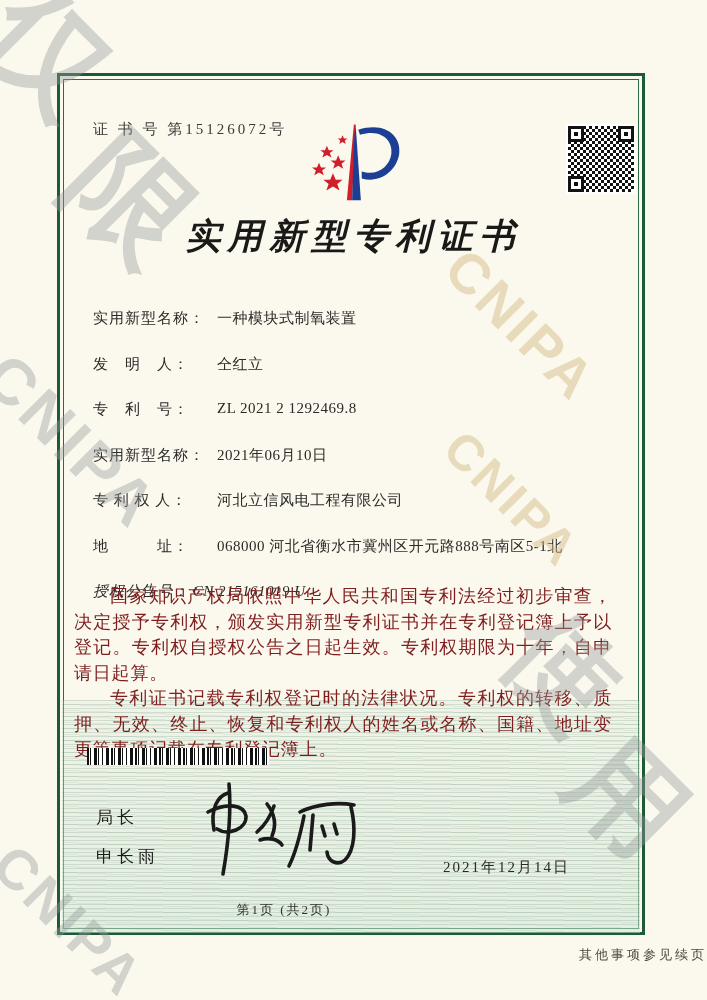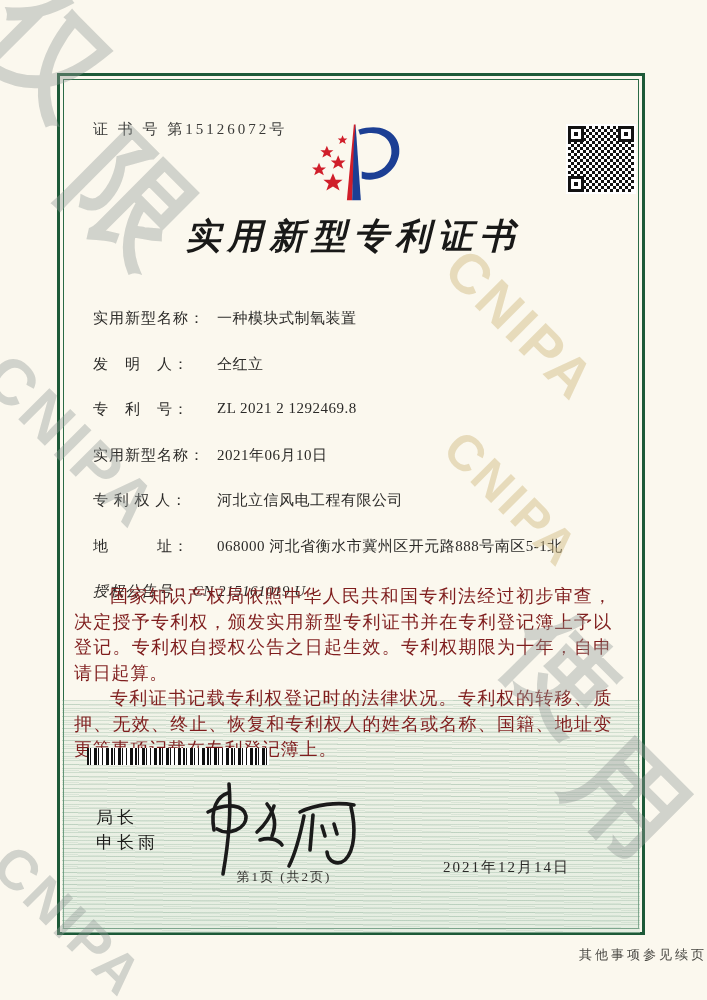--- a/index.html
+++ b/index.html
@@ -42,24 +42,24 @@
   .grant-row .pair2{font-style:italic;}
   .paragraphs{position:absolute; left:74px; top:584px; width:538px;
     font-size:18px; line-height:25.5px; letter-spacing:0.8px; color:#7f1d1d; text-align:justify;}
   .paragraphs p{margin:0; text-indent:2em;}
   .barcode{position:absolute; left:87px; top:748px; width:182px; height:17px;
     background:repeating-linear-gradient(90deg,
       #111 0 2px, #fff 2px 3px, #111 3px 4px, #fff 4px 7px,
       #111 7px 10px, #fff 10px 11px, #111 11px 12px, #fff 12px 15px,
       #111 15px 16px, #fff 16px 19px, #111 19px 22px, #fff 22px 24px);}
   .signer{position:absolute; left:96px; top:806px; font-size:17px; letter-spacing:4px; color:#1d1d1b;}
-  .signer div{margin-bottom:2px;}
+  .signer div{margin-bottom:16px;}
   .signature{position:absolute; left:198px; top:778px; width:180px; height:104px;}
   .issue-date{position:absolute; left:443px; top:858px; font-size:15px; letter-spacing:2px; color:#2b2a28;}
-  .page-info{position:absolute; left:0; top:868px; width:568px; text-align:center;
+  .page-info{position:absolute; left:0; top:901px; width:568px; text-align:center;
     font-size:13px; letter-spacing:2px; color:#33322f;}
   .foot-note{position:absolute; left:0; top:946px; width:707px; text-align:right;
     font-size:13px; letter-spacing:3px; color:#4a4944;}
   
   .wm{position:absolute; pointer-events:none; z-index:9; font-weight:700;
     font-family:"Liberation Sans","DejaVu Sans",sans-serif; transform:rotate(45deg);}
   .wm-gray{color:rgba(148,154,152,0.40);}
   .wm-tan{color:rgba(208,188,132,0.48);}
   .wm1{left:-12px; top:-28px; font-size:120px;}
   .wm2{left:70px; top:120px; font-size:120px;}

